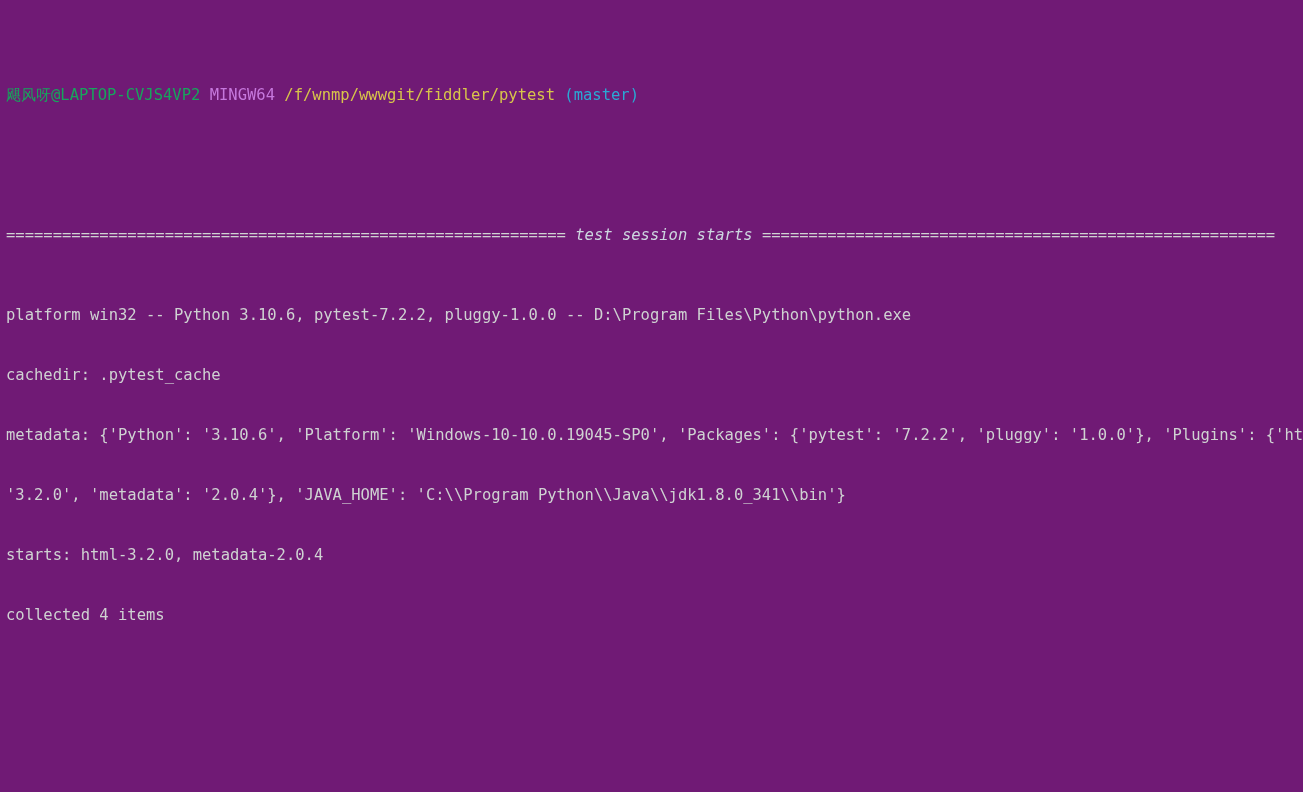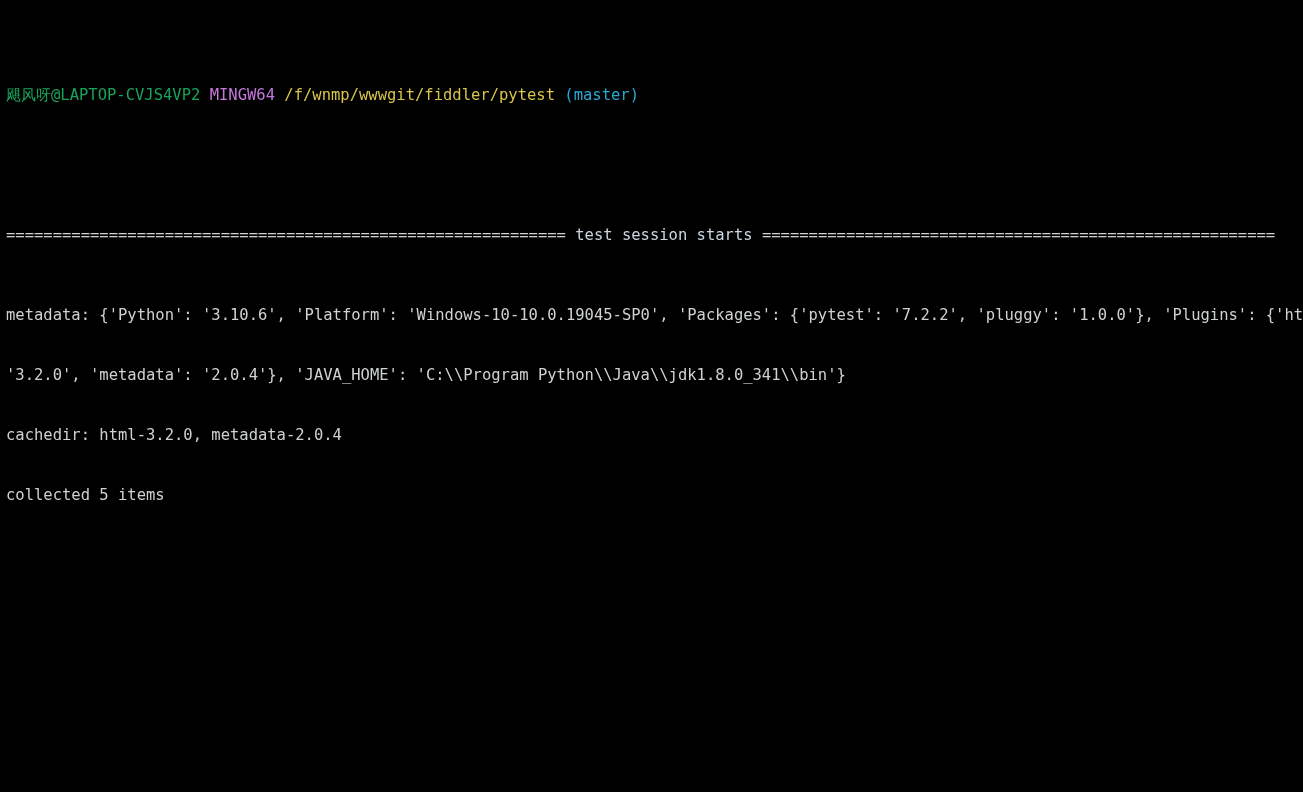--- a/index.html
+++ b/index.html
@@ -11,21 +11,21 @@
   body {
     width: 1303px;
     height: 792px;
     overflow: hidden;
     font-family: "DejaVu Sans Mono", "Liberation Mono", monospace;
   }
   #terminal {
     position: relative;
     width: 1303px;
     height: 792px;
-    background: #000000;
+    background: #701a75;
     color: #cfd2d2;
     font-size: 15.5px;
     line-height: 20px;
     padding: 5px 0 0 6px;
     box-sizing: border-box;
     white-space: pre;
     letter-spacing: 0px;
     -webkit-font-smoothing: antialiased;
   }
   .line {
@@ -34,43 +34,45 @@
     overflow: hidden;
   }
 
   
   .c-default { color: #cfd2d2; }
   .c-green   { color: #17a55c; }
   .c-magenta { color: #c678dd; }
   .c-yellow  { color: #d8c54a; }
   .c-cyan    { color: #2aa9d4; }
   .c-sep     { color: #cfd2d2; }
-  .c-palecy  { color: #cdd6e0; }
+  .c-palecy  { color: #cdd6e0; font-style: italic; }
   .cjk {
     font-family: "DejaVu Sans", "Liberation Sans", sans-serif;
     font-size: 15px;
   }
 </style>
 </head>
 <body>
 
 <div id="terminal">
 
   
   <div class="line"><span class="c-green cjk">飓风呀</span><span class="c-green">@</span><span class="c-green">LAPTOP-CVJS4VP2</span> <span class="c-magenta">MINGW64</span> <span class="c-yellow">/f/wnmp/wwwgit/fiddler/pytest</span> <span class="c-cyan">(master)</span></div>
 
   
 
   
   <div class="line"><span class="c-sep">============================================================</span><span class="c-palecy"> test session starts </span><span class="c-sep">=======================================================</span></div>
 
+  <div class="line">platform win32 -- Python 3.10.6, pytest-7.2.2, pluggy-1.0.0 -- D:\Program Files\Python\python.exe</div>
+  <div class="line">cachedir: .pytest_cache</div>
   <div class="line">metadata: {'Python': '3.10.6', 'Platform': 'Windows-10-10.0.19045-SP0', 'Packages': {'pytest': '7.2.2', 'pluggy': '1.0.0'}, 'Plugins': {'html':</div>
   <div class="line">'3.2.0', 'metadata': '2.0.4'}, 'JAVA_HOME': 'C:\\Program Python\\Java\\jdk1.8.0_341\\bin'}</div>
-  <div class="line">cachedir: html-3.2.0, metadata-2.0.4</div>
-  <div class="line">collected 5 items</div>
+  <div class="line">starts: html-3.2.0, metadata-2.0.4</div>
+  <div class="line">collected 4 items</div>
 
   
 
   
   
   
 
   
   
 

